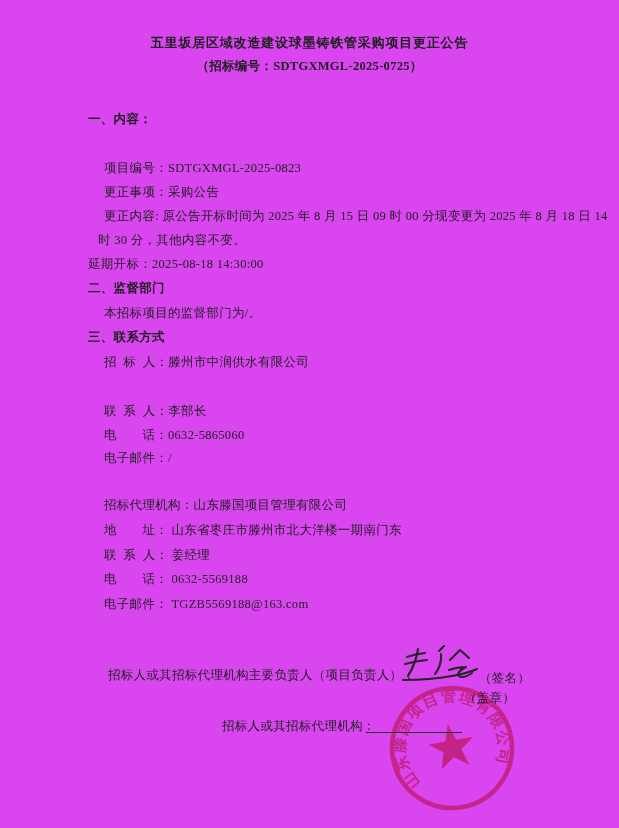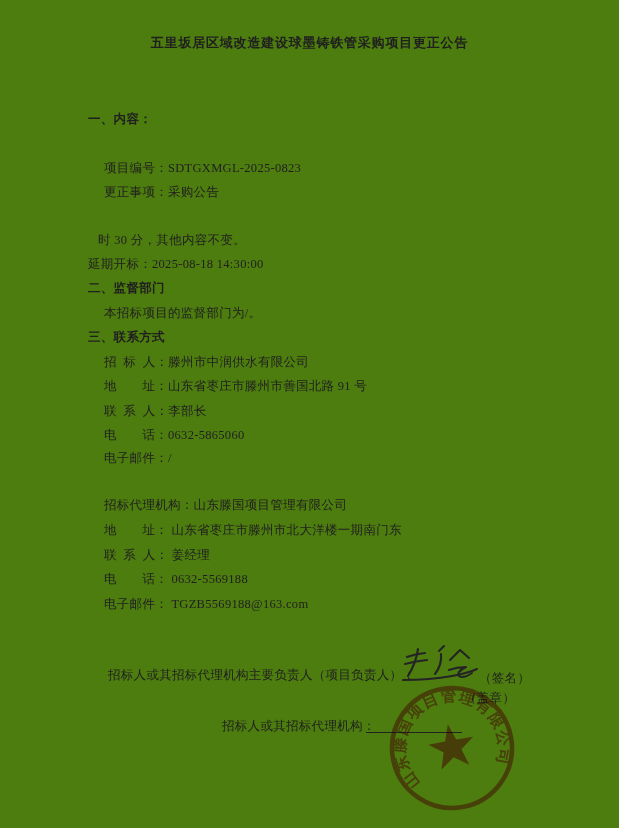--- a/index.html
+++ b/index.html
@@ -1,20 +1,20 @@
 <!DOCTYPE html>
 <html><head>
 <meta charset="utf-8">
 <style>
   html,body{margin:0;padding:0;background:#e8e8e8;}
   .page{
     position:relative;
     width:619px;height:828px;
     margin:0 auto;
-    background:#4d7c0f;
+    background:#d946ef;
     overflow:hidden;
     font-family:"Liberation Serif","DejaVu Serif",serif;
     color:#1f1f1f;
   }
   .ln{
     position:absolute;
     font-size:12.5px;
     line-height:17px;
     white-space:pre;
     letter-spacing:0.3px;
@@ -38,34 +38,35 @@
     font-family:"Liberation Serif","DejaVu Serif",serif;
     font-weight:bold;
   }
 </style>
 </head>
 <body>
 
 <div class="page">
 
   <div class="ln center bold title" style="top:34px;">五里坂居区域改造建设球墨铸铁管采购项目更正公告</div>
+  <div class="ln center bold" style="top:58px;">（招标编号：SDTGXMGL-2025-0725）</div>
 
   <div class="ln bold" style="top:111px;left:88px;">一、内容：</div>
   <div class="ln" style="top:160px;left:104px;">项目编号：SDTGXMGL-2025-0823</div>
   <div class="ln" style="top:184px;left:104px;">更正事项：采购公告</div>
+  <div class="ln" style="top:208px;left:104px;">更正内容: 原公告开标时间为 2025 年 8 月 15 日 09 时 00 分现变更为 2025 年 8 月 18 日 14</div>
   <div class="ln" style="top:232px;left:88px;padding-left:10px;">时 30 分，其他内容不变。</div>
   <div class="ln" style="top:256px;left:88px;">延期开标：2025-08-18 14:30:00</div>
 
   <div class="ln bold" style="top:280px;left:88px;">二、监督部门</div>
   <div class="ln" style="top:305px;left:104px;">本招标项目的监督部门为/。</div>
 
   <div class="ln bold" style="top:329px;left:88px;">三、联系方式</div>
 
   <div class="ln" style="top:354px;left:104px;"><span class="lbl">招 标 人：</span><span class="val">滕州市中润供水有限公司</span></div>
-  <div class="ln" style="top:378px;left:104px;"><span class="lbl">地　　址：</span><span class="val">山东省枣庄市滕州市善国北路 91 号</span></div>
   <div class="ln" style="top:403px;left:104px;"><span class="lbl">联 系 人：</span><span class="val">李部长</span></div>
   <div class="ln" style="top:427px;left:104px;"><span class="lbl">电　　话：</span><span class="val">0632-5865060</span></div>
   <div class="ln" style="top:450px;left:104px;"><span class="lbl">电子邮件：</span><span class="val">/</span></div>
 
   <div class="ln" style="top:522px;left:104px;"><span class="lbl">地　　址：</span><span class="val"> 山东省枣庄市滕州市北大洋楼一期南门东</span></div>
   <div class="ln" style="top:497px;left:104px;"><span class="lbl">招标代理机构：</span><span class="val">山东滕国项目管理有限公司</span></div>
   <div class="ln" style="top:547px;left:104px;"><span class="lbl">联 系 人：</span><span class="val"> 姜经理</span></div>
   <div class="ln" style="top:571px;left:104px;"><span class="lbl">电　　话：</span><span class="val"> 0632-5569188</span></div>
   <div class="ln" style="top:596px;left:104px;"><span class="lbl">电子邮件：</span><span class="val"> TGZB5569188@163.com</span></div>
 

